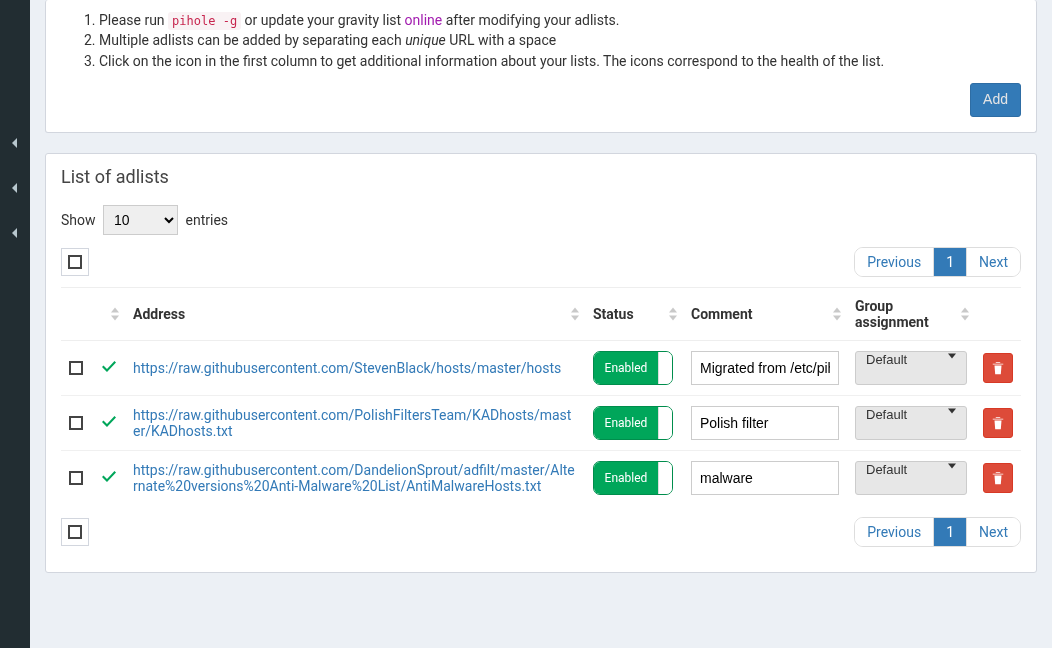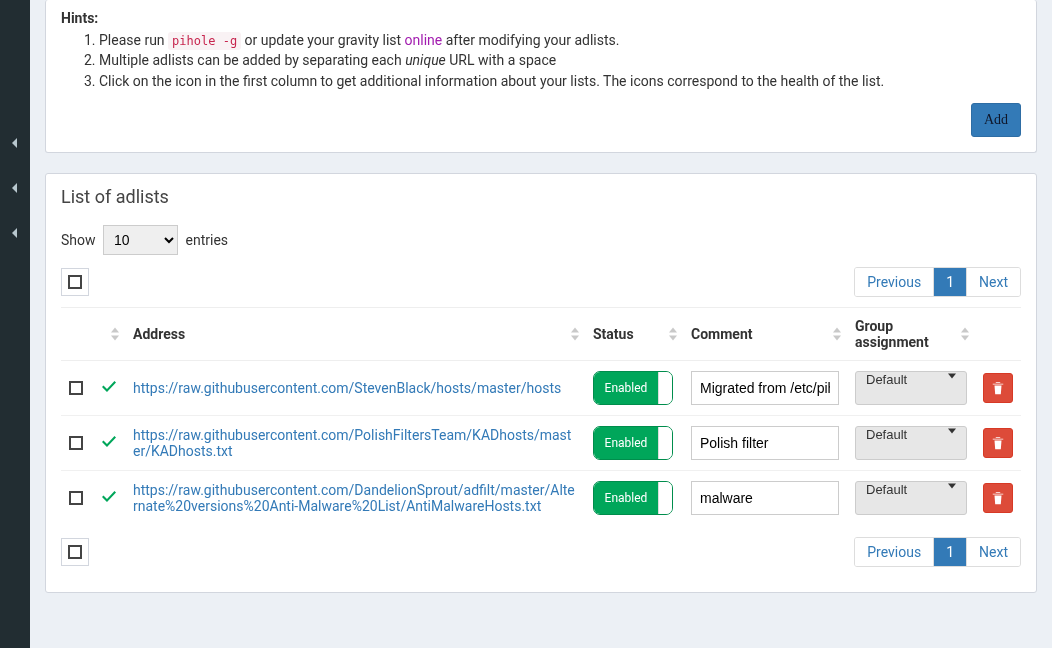--- a/index.html
+++ b/index.html
@@ -12,33 +12,33 @@
 .content { margin-left: 30px; padding: 0 15px; }
 .box { background: #fff; border: 1px solid #d2d6de; border-radius: 3px; margin-bottom: 20px; padding: 0; }
 .box-body { padding: 10px 15px 15px; }
 .hints-title { font-weight: 700; font-size: 14px; margin-bottom: 4px; }
 ol { padding-left: 38px; }
 ol li { line-height: 1.45; margin: 0; font-size: 14px; color: #333; }
 code { font-family: Menlo, Monaco, Consolas, monospace; background: #f9f2f4; color: #c7254e; padding: 2px 4px; font-size: 12px; border-radius: 3px; }
 a.link { color: #a21caf; text-decoration: none; }
 em { font-style: italic; }
 .btn { display: inline-block; padding: 6px 12px; font-size: 14px; line-height: 1.42857; border-radius: 3px; border: 1px solid transparent; cursor: pointer; text-align: center; vertical-align: middle; }
-.btn-primary { background: #337ab7; border-color: #2e6da4; color: #0f172a; font-family: Liberation Serif, serif; }
+.btn-primary { background: #337ab7; border-color: #2e6da4; color: #e5e5e5; }
 .add-row { text-align: right; margin-top: 12px; }
 .box-header { padding: 12px 15px 0; }
 .box-header h3 { font-size: 18px; font-weight: 400; color: #444; }
 .dt-top, .dt-bottom { display: flex; justify-content: space-between; align-items: flex-end; padding: 8px 0; }
 .dt-length label { font-weight: 400; font-size: 14px; }
 .dt-length select { padding: 4px 6px; border: 1px solid #ccc; font-size: 14px; height: 30px; width: 75px; margin: 0 4px; }
 .dt-search label { font-weight: 400; font-size: 14px; }
 .dt-search input { border: 1px solid #ccc; padding: 4px 6px; height: 30px; width: 165px; margin-left: 6px; }
 .select-all-row { display: flex; justify-content: space-between; align-items: center; padding: 4px 0 10px; }
 .checkbox-box { width: 28px; height: 28px; border: 1px solid #d2d6de; display: flex; align-items: center; justify-content: center; background: #fff; }
 .checkbox-box .cb { width: 14px; height: 14px; border: 2px solid #444; }
-.pagination { display: flex; border: 1px solid #ddd; border-radius: 3px; overflow: hidden; }
+.pagination { display: flex; border: 1px solid #ddd; border-radius: 9px; overflow: hidden; }
 .pagination .pg { padding: 6px 12px; background: #fff; border-right: 1px solid #ddd; color: #337ab7; cursor: pointer; font-size: 14px; }
 .pagination .pg:last-child { border-right: 0; }
 .pagination .pg.active { background: #337ab7; color: #fff; }
 table.dataTable { width: 100%; border-collapse: collapse; }
 table.dataTable th, table.dataTable td { padding: 10px 8px; border-top: 1px solid #f0f0f0; vertical-align: middle; text-align: left; }
 table.dataTable thead th { font-weight: 700; border-top: 1px solid #eee; border-bottom: 1px solid #eee; position: relative; font-size: 14px; color: #333; }
 .sort-icons { position: absolute; right: 6px; top: 50%; transform: translateY(-50%); display: flex; flex-direction: column; line-height: 6px; opacity: 0.35; }
 .sort-icons svg { width: 8px; height: 8px; fill: #666; }
 .col-cb { width: 32px; }
 .col-icon { width: 30px; }
@@ -78,21 +78,20 @@
     <div class="sidebar-item">
         <svg viewBox="0 0 10 10">
           <path d="M7 0 L2 5 L7 10 Z"></path>
         </svg>
       </div>
   </div>
 
   <div class="content">
     <div class="box" style="margin-top:0; border-top:0;">
       <div class="box-body">
-        <div class="hints-title">Hints:</div>
         <ol>
           <li>
             <span>Please run </span><code>pihole -g</code><span> or update your gravity list </span><a class="link" href="#">online</a><span> after modifying your adlists.</span>
           </li>
           <li>
             <span>Multiple adlists can be added by separating each </span><em>unique</em><span> URL with a space</span>
           </li>
           <li>Click on the icon in the first column to get additional information about your lists. The icons correspond to the health of the list.</li>
         </ol>
         <div class="add-row">

